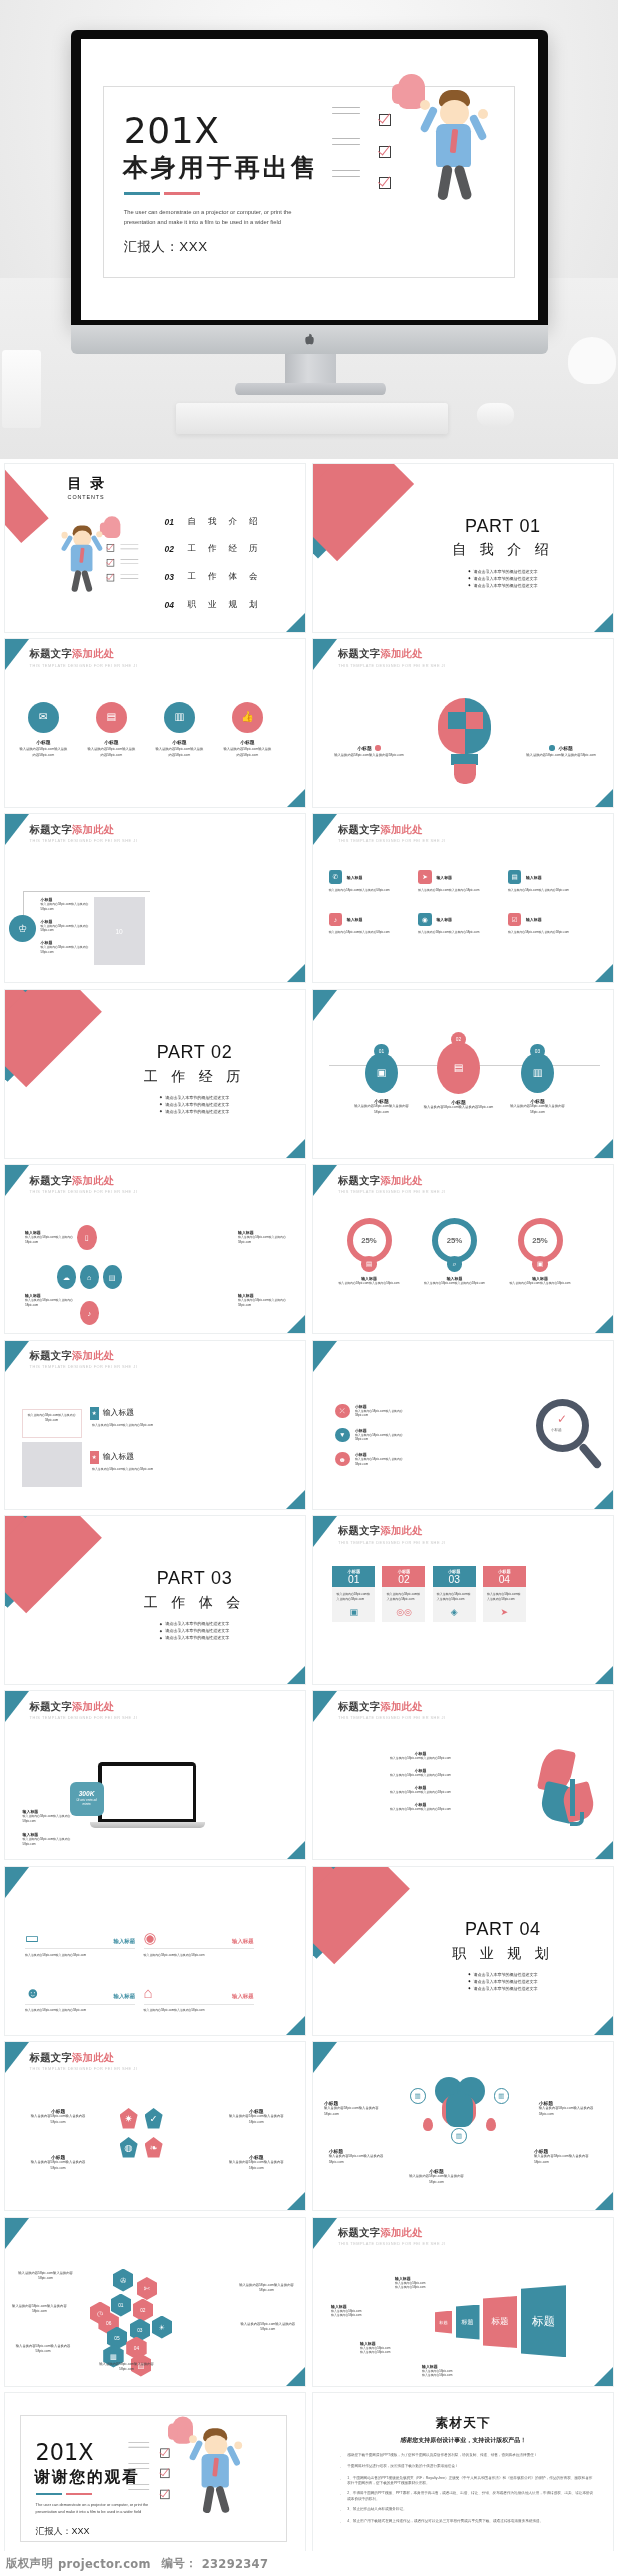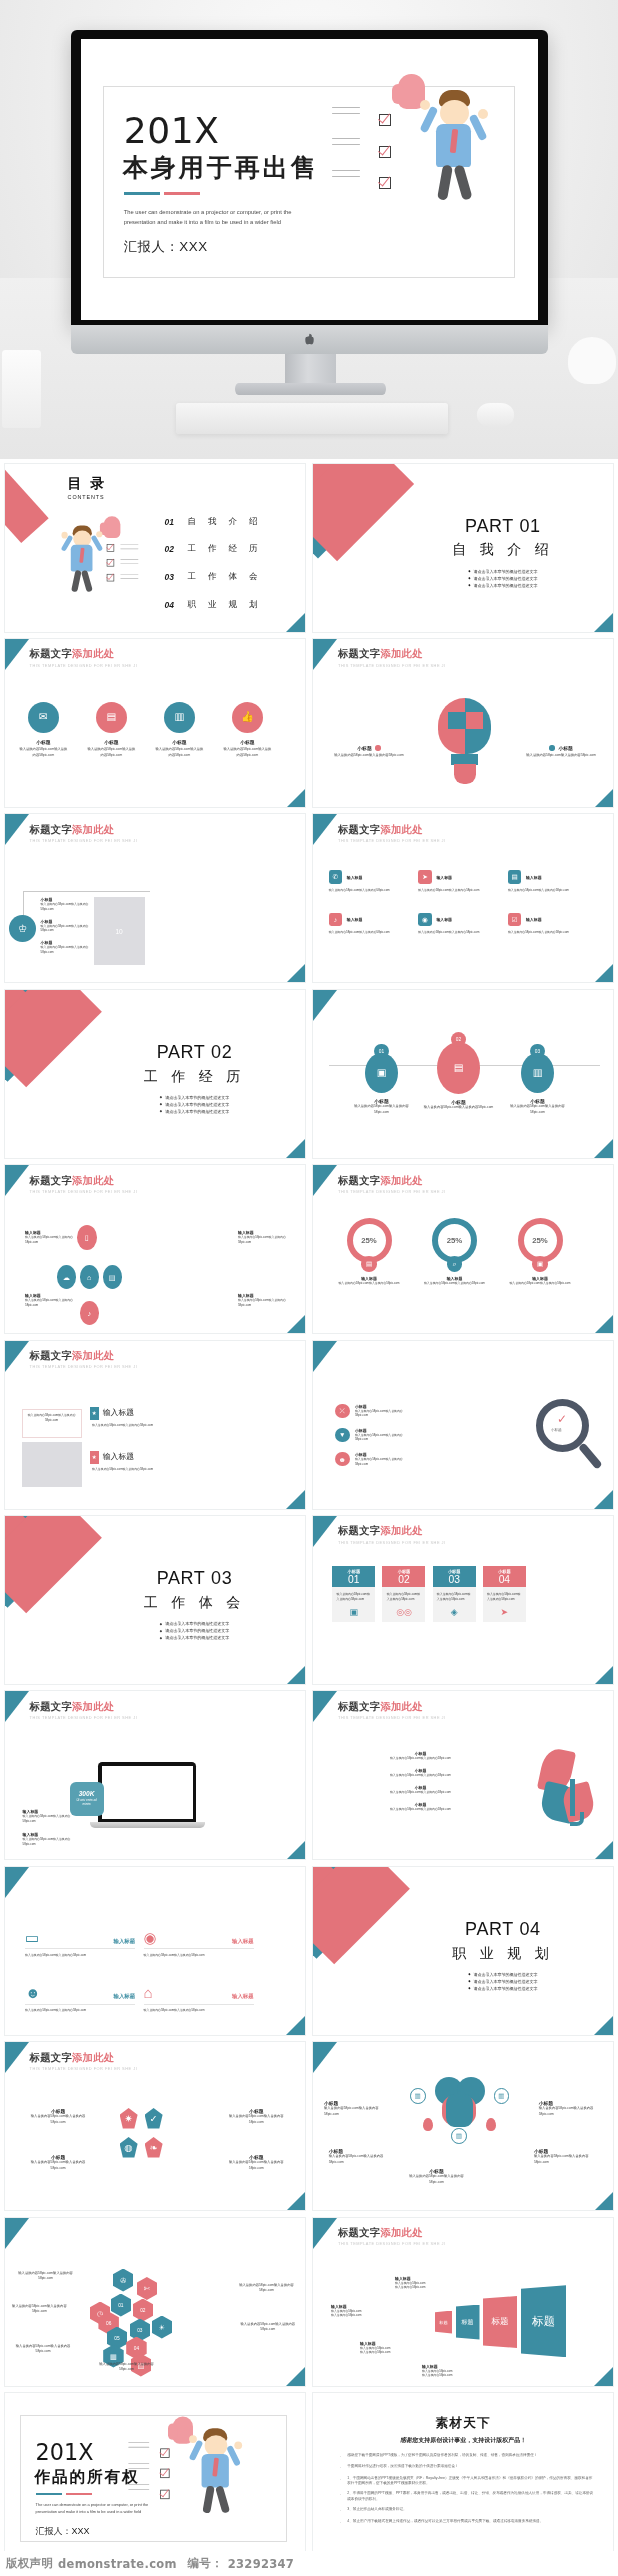--- a/index.html
+++ b/index.html
@@ -1014,21 +1014,21 @@
     <div style="position:absolute;left:109px;top:146px;width:56px;">
       <div class="mini-t">输入标题</div>
       <div class="mini-b">输入替换内容58pic.com</div>
       <div class="mini-b">输入替换内容58pic.com</div>
     </div>
   </div>
 
   <div class="slide">
     <div class="t-frame"></div>
     <div class="t-201x">201X</div>
-    <div class="t-cn">作品的所有权</div>
+    <div class="t-cn">谢谢您的观看</div>
     <div class="t-rule">
         <i style="background:#3c8da2;"></i>
         <i style="background:#e3737a;"></i>
       </div>
     <div class="t-en">The user can demonstrate on a projector or computer, or print the presentation and make it into a film to be used in a wider field</div>
     <div class="t-by">汇报人：XXX</div>
     <div class="man" style="left:156px;top:25px;width:103px;height:133px;transform:scale(.78);transform-origin:top left;">
       <div class="thumbsup" style="left:14.5px;top:-2.4px;"></div>
       <div class="m-hair" style="left:54px;top:13.3px;"></div>
       <div class="m-head" style="left:56px;top:22px;"></div>
@@ -1080,17 +1080,17 @@
           <span class="dot">·</span>
           <span class="tx">4、禁止用户用下载格式在网上传播作品，或者作品可以让第三方单独付费或共享免费下载、或通过转移电话服务系统传播。</span>
         </li>
     </ul>
   </div>
 
 </div>
 
 <div class="footer">
   <span>版权声明</span>
-  <span class="dom">demonstrate.com</span>
+  <span class="dom">projector.com</span>
   <span style="margin-left:6px;">编号：</span>
   <span class="dom">23292347</span>
 </div>
 
 
 </body></html>

